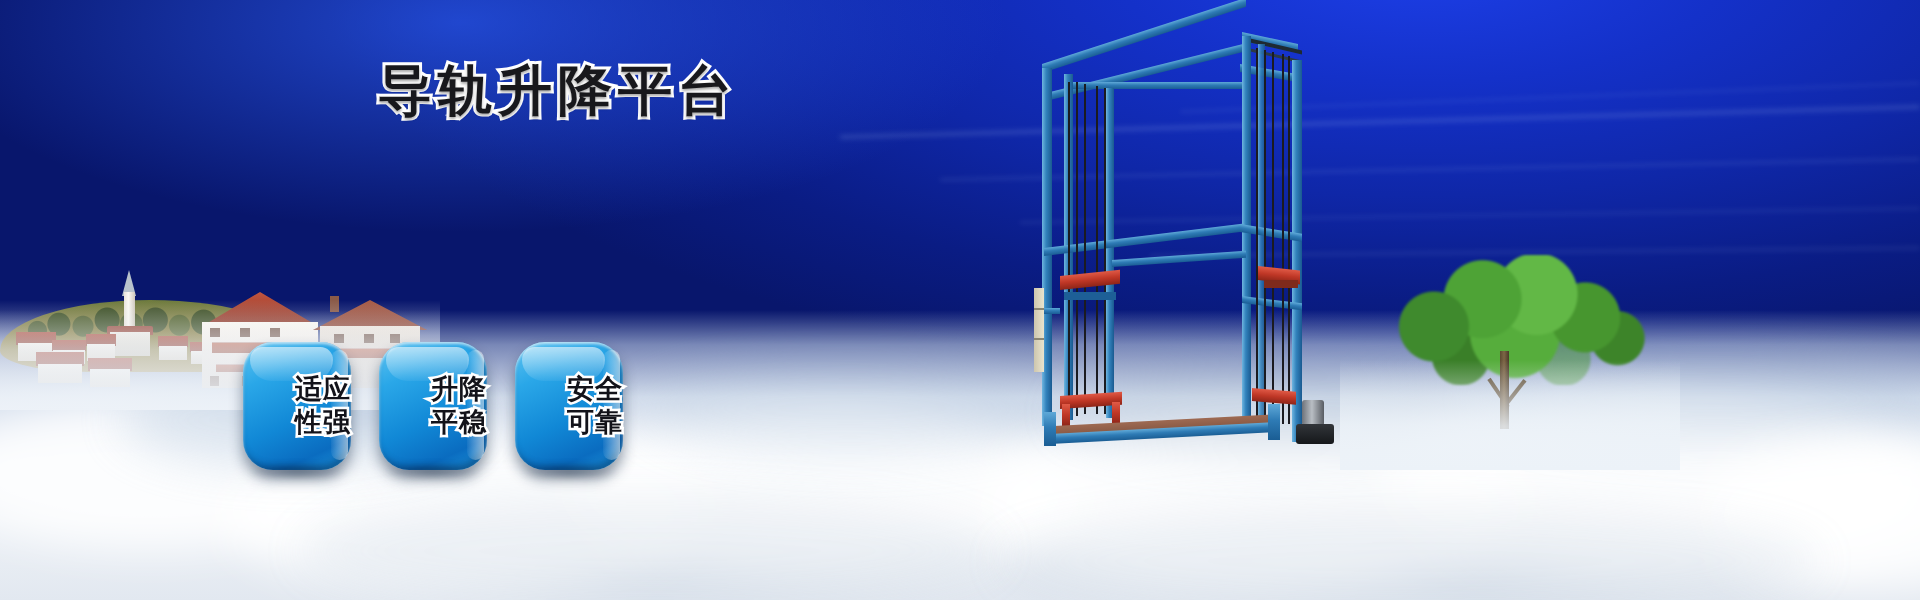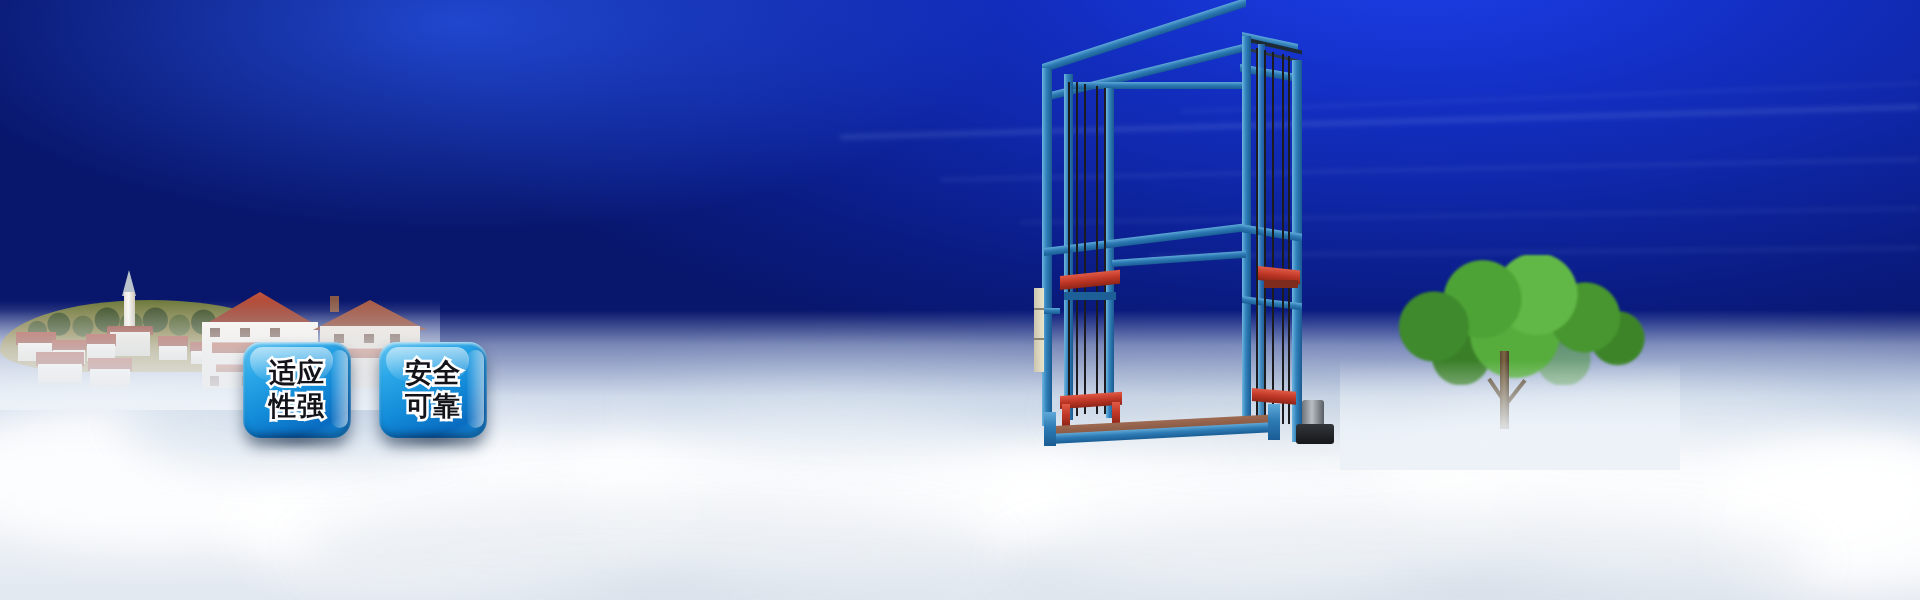--- a/index.html
+++ b/index.html
@@ -183,28 +183,28 @@
     letter-spacing:.5px; text-indent:44px;
     color:#15151a;
     -webkit-text-stroke:4px #ffffff;
     paint-order:stroke fill;
   }
 
   
   .features { position:absolute; left:243px; top:342px; display:flex; gap:28px; }
   .feat {
     position:relative;
-    width:108px; height:96px;
-    border-radius:18px;
+    width:108px; height:128px;
+    border-radius:30px;
     background:linear-gradient(155deg,#63c6f2 0%, #2aa7e8 26%, #1188d6 58%, #0a6cc0 82%, #1f96dd 100%);
     box-shadow:
       0 9px 14px rgba(8,30,60,.45),
       inset 0 2px 3px rgba(255,255,255,.65),
       inset -3px -4px 7px rgba(4,40,80,.45);
-    display:flex; align-items:center; justify-content:center;
+    display:flex; align-items:center; justify-content:flex-end;
   }
   .feat::before {
     content:"";
     position:absolute; left:7px; right:18px; top:5px; height:34px;
     border-radius:13px 13px 22px 22px;
     background:linear-gradient(180deg, rgba(255,255,255,.58), rgba(255,255,255,.06));
     pointer-events:none;
   }
   .feat::after {
     content:"";
@@ -384,32 +384,40 @@
 
     <div class="lift-floor" style="left:34px;top:418px;width:220px;height:14px;transform:skewY(-3deg);transform-origin:left bottom;"></div>
     <div class="bar" style="left:30px;top:426px;width:228px;height:10px;transform:skewY(-3deg);transform-origin:left bottom;"></div>
     <div class="bar" style="left:24px;top:404px;width:12px;height:34px;"></div>
     <div class="bar" style="left:248px;top:396px;width:12px;height:36px;"></div>
 
     <div style="position:absolute;left:282px;top:392px;width:22px;height:26px;background:linear-gradient(90deg,#6e7279,#b9bec4 45%,#585c63);border-radius:3px;"></div>
     <div style="position:absolute;left:276px;top:416px;width:38px;height:20px;background:linear-gradient(180deg,#32353a,#15171a);border-radius:3px;"></div>
   </div>
 
+  <div class="title">导轨升降平台</div>
 
 
   <div class="features">
     <div class="feat">
       <div class="feat-shadow"></div>
       <div class="feat-label">
         <span>适应</span><br>
         <span>性强</span>
       </div>
     </div>
     <div class="feat">
       <div class="feat-shadow"></div>
       <div class="feat-label">
+        <span>升降</span><br>
+        <span>平稳</span>
+      </div>
+    </div>
+    <div class="feat">
+      <div class="feat-shadow"></div>
+      <div class="feat-label">
         <span>安全</span><br>
         <span>可靠</span>
       </div>
     </div>
   </div>
 
 </div>
 
 </body></html>

